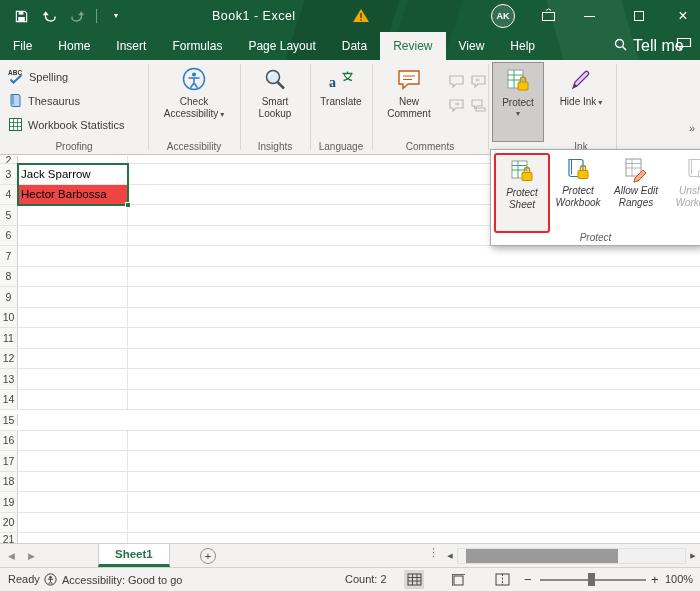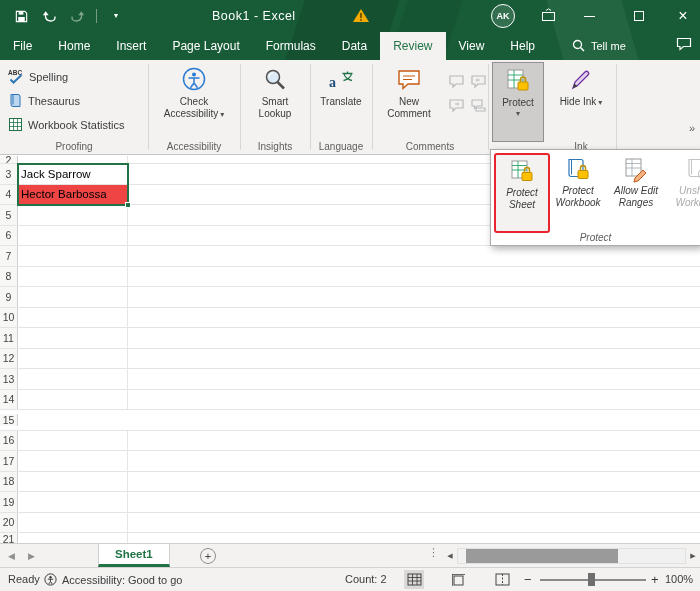--- a/index.html
+++ b/index.html
@@ -24,24 +24,24 @@
   .warn { position:absolute; left:352px; top:8px; }
   .avatar { position:absolute; left:491px; top:4px; width:24px; height:24px; border-radius:50%;
             border:1.5px solid #fff; background:rgba(255,255,255,.12); color:#fff; font-size:9px; font-weight:bold;
             display:flex; align-items:center; justify-content:center; }
   .ribbon-opts { position:absolute; left:541px; top:8px; }
   .winbtn { position:absolute; top:0; width:42px; height:32px; display:flex; align-items:center; justify-content:center; color:#fff; }
   .win-min { left:568px; } .win-max { left:618px; } .win-close { left:662px; font-size:16px; }
   .maxbox { width:10px; height:10px; border:1px solid #fff; }
   .minline { width:11px; height:1px; background:#fff; }
 
-  .tabstrip { position:absolute; top:32px; left:0; width:700px; height:28px; display:flex; align-items:stretch; z-index:2; }
+  .tabstrip { position:absolute; top:32px; left:0; width:700px; height:28px; display:flex; align-items:stretch; z-index:2;gap:42px; }
   .rtab { padding:0 13px; line-height:28px; font-size:12px; color:#fff; white-space:nowrap; }
   .rtab.active { background:#F3F2F1; color:#217346; }
-  .tellme { display:flex; align-items:center; gap:6px; margin-left:24px; color:#fff; font-size:11px; }
+  .tellme { display:flex; align-items:center; gap:6px; margin-left:24px; color:#fff; font-size:16px; }
   .share-top { position:absolute; right:8px; top:37px; }
 
   
   .ribbon { position:absolute; top:60px; left:0; width:700px; height:95px; background:#F3F2F1; border-bottom:1px solid #C8C6C4; }
   .group { position:absolute; top:0; height:94px; }
   .group-label { position:absolute; bottom:2px; left:0; right:0; text-align:center; font-size:10px; color:#605E5C; }
   .gsep { position:absolute; top:4px; bottom:4px; width:1px; background:#D8D6D4; }
   .small-btn { display:flex; align-items:center; gap:5px; height:24px; padding-left:8px; font-size:11px; color:#3b3b3b; white-space:nowrap; }
   .big-btn { display:flex; flex-direction:column; align-items:center; text-align:center;
              font-size:10px; color:#3b3b3b; line-height:12px; padding-top:5px; margin-top:2px; }
@@ -168,22 +168,22 @@
           <span class="maxbox"></span>
         </span>
       <span class="winbtn win-close">×</span>
     </div>
 
     <div class="tabstrip">
       <div style="display:flex">
           <div class="rtab">File</div>
           <div class="rtab">Home</div>
           <div class="rtab">Insert</div>
+          <div class="rtab">Formulas</div>
           <div class="rtab">Page Layout</div>
-          <div class="rtab">Formulas</div>
           <div class="rtab">Data</div>
           <div class="rtab active">Review</div>
           <div class="rtab">View</div>
           <div class="rtab">Help</div>
         </div>
       <div class="tellme">
         <span>
           <svg width="13" height="13">
               <circle cx="5.5" cy="5.5" r="4" fill="none" stroke="#fff" stroke-width="1.3"></circle>
               <line x1="8.5" y1="8.5" x2="12" y2="12" stroke="#fff" stroke-width="1.5"></line>

